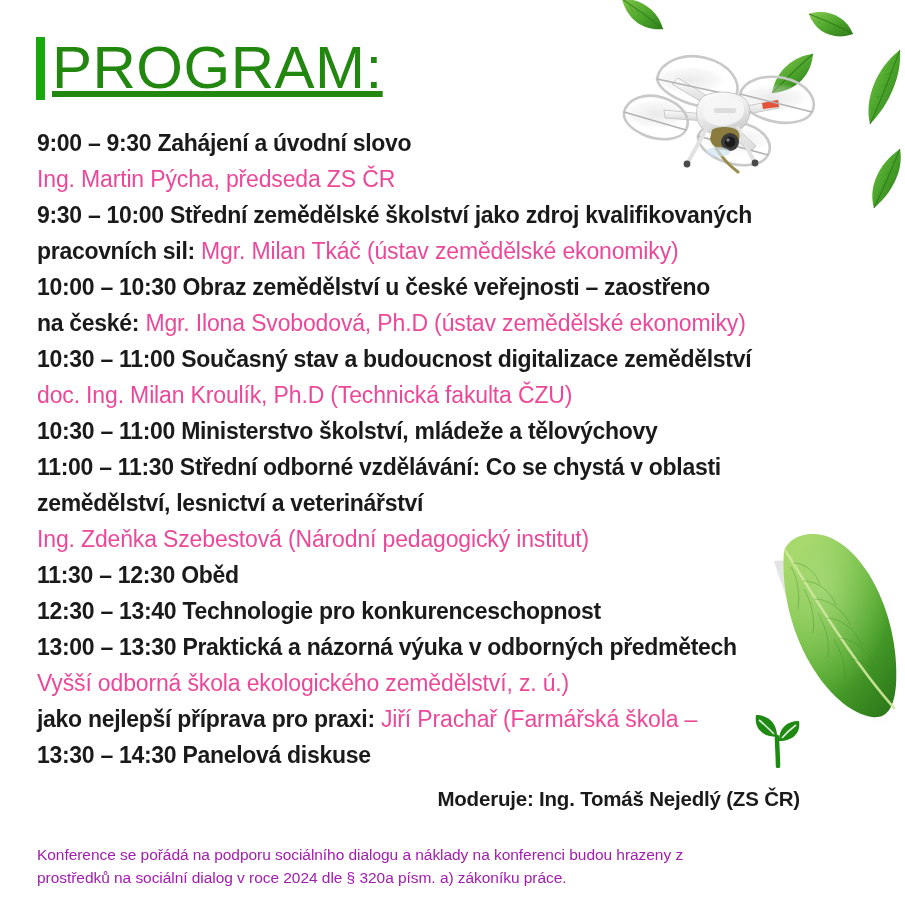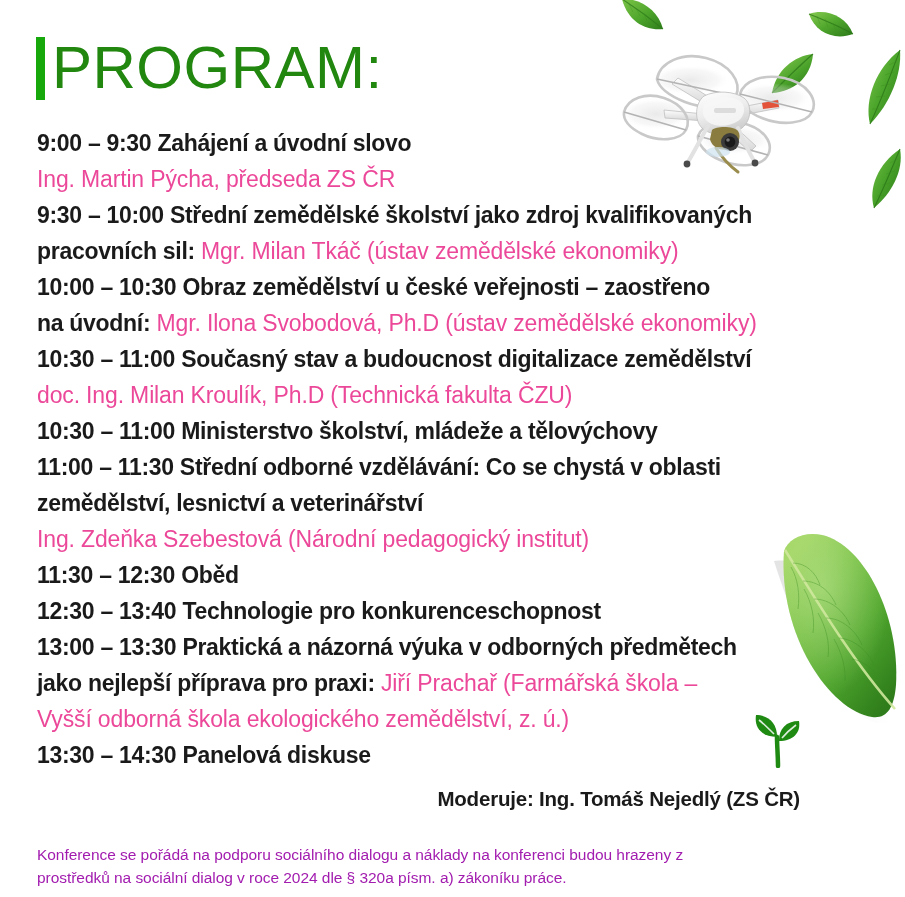--- a/index.html
+++ b/index.html
@@ -32,20 +32,21 @@
     background: #17a80c;
     margin-right: 7px;
   }
   #title-text {
     font-size: 60px;
     line-height: 60px;
     font-weight: 400;
     color: #21870f;
     letter-spacing: 0.5px;
     white-space: nowrap;
+    text-decoration: underline;
   }
 
   
   #program {
     position: absolute;
     left: 37px;
     top: 125px;
     width: 790px;
   }
   .prow {
@@ -312,32 +313,32 @@
     <div id="title-bar"></div>
     <div id="title-text">PROGRAM:</div>
   </div>
 
   <div id="program">
     <div class="prow"><span class="b">9:00 –  9:30 Zahájení a úvodní slovo</span><span class="n"></span></div>
     <div class="prow"><span class="b"></span><span class="n">Ing. Martin Pýcha, předseda ZS ČR</span></div>
     <div class="prow"><span class="b">9:30 –  10:00 Střední zemědělské školství jako zdroj kvalifikovaných</span><span class="n"></span></div>
     <div class="prow"><span class="b">pracovních sil:</span><span class="n"> Mgr. Milan Tkáč (ústav zemědělské ekonomiky)</span></div>
     <div class="prow"><span class="b">10:00 – 10:30 Obraz zemědělství u české veřejnosti – zaostřeno</span><span class="n"></span></div>
-    <div class="prow"><span class="b">na úvodní:</span><span class="n"> Mgr. Ilona Svobodová, Ph.D (ústav zemědělské ekonomiky)</span></div>
+    <div class="prow"><span class="b">na české:</span><span class="n"> Mgr. Ilona Svobodová, Ph.D (ústav zemědělské ekonomiky)</span></div>
     <div class="prow"><span class="b">10:30 – 11:00  Současný stav a budoucnost digitalizace zemědělství</span><span class="n"></span></div>
     <div class="prow"><span class="b"></span><span class="n">doc. Ing. Milan Kroulík, Ph.D (Technická fakulta ČZU)</span></div>
     <div class="prow"><span class="b">10:30 – 11:00 Ministerstvo školství, mládeže a tělovýchovy</span><span class="n"></span></div>
     <div class="prow"><span class="b">11:00 –  11:30 Střední odborné vzdělávání: Co se chystá v oblasti</span><span class="n"></span></div>
     <div class="prow"><span class="b">zemědělství, lesnictví a veterinářství</span><span class="n"></span></div>
     <div class="prow"><span class="b"></span><span class="n">Ing. Zdeňka Szebestová (Národní pedagogický institut)</span></div>
     <div class="prow"><span class="b">11:30 –  12:30  Oběd</span><span class="n"></span></div>
     <div class="prow"><span class="b">12:30 – 13:40  Technologie pro konkurenceschopnost</span><span class="n"></span></div>
     <div class="prow"><span class="b">13:00 – 13:30 Praktická a názorná výuka v odborných předmětech</span><span class="n"></span></div>
+    <div class="prow"><span class="b"></span><span class="n">Vyšší odborná škola ekologického zemědělství, z. ú.)</span></div>
     <div class="prow"><span class="b">jako nejlepší příprava pro praxi:</span><span class="n"> Jiří Prachař  (Farmářská škola –</span></div>
-    <div class="prow"><span class="b"></span><span class="n">Vyšší odborná škola ekologického zemědělství, z. ú.)</span></div>
     <div class="prow"><span class="b">13:30 – 14:30 Panelová diskuse</span><span class="n"></span></div>
   </div>
 
   <div id="moderuje">Moderuje: Ing. Tomáš Nejedlý (ZS ČR)</div>
 
   <div id="footer">
     <div>Konference se pořádá na podporu sociálního dialogu a náklady na konferenci budou hrazeny z</div>
     <div>prostředků na sociální dialog v roce 2024 dle § 320a písm. a) zákoníku práce.</div>
   </div>
 

